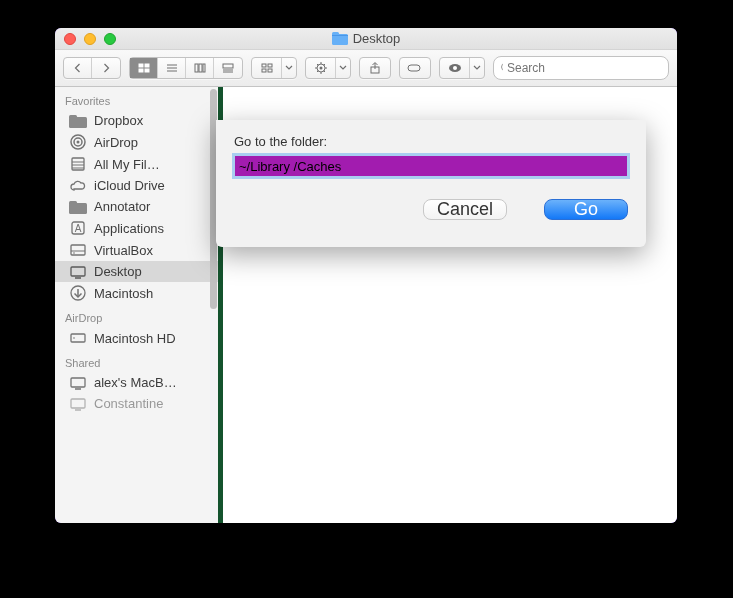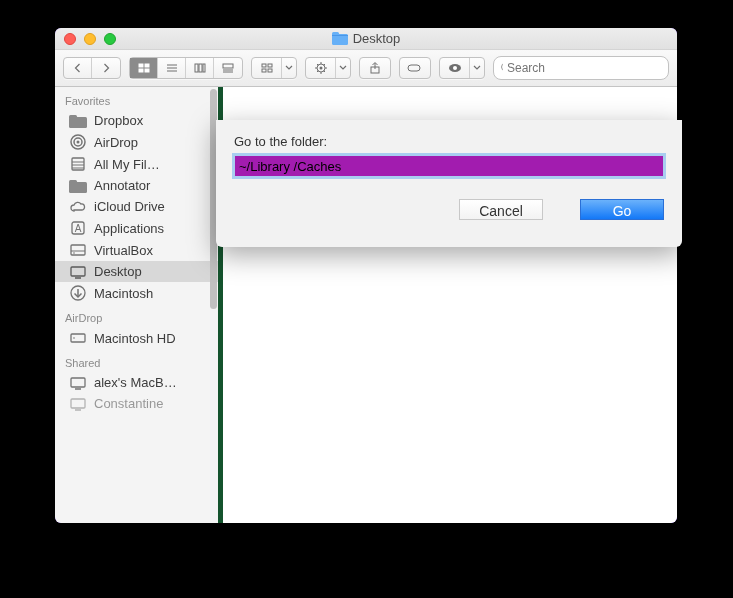--- a/index.html
+++ b/index.html
@@ -98,40 +98,40 @@
     position:absolute; right:1px; top:2px; width:7px; height:260px;
   }
   .sb-scroll-thumb {
     position:absolute; right:0; top:0; width:7px; height:220px; background:#c0c0c0; border-radius:4px;
   }
 
   .dialog {
     position:absolute;
     left: 216px;
     top: 120px;
-    width: 466px;
+    width: 430px;
     height: 127px;
     background:#f2f2f2;
     border-radius: 0 0 6px 6px;
     box-shadow: 0 8px 28px rgba(0,0,0,.35);
     padding: 14px 18px 14px 18px;
     display:flex; flex-direction:column;
   }
   .dialog-label { font-size:13px; color:#333; margin-bottom:6px; }
   .dialog-input {
     height:22px; border:1px solid #9ec8ef; outline:3px solid #a9cdf0; outline-offset:-1px;
     border-radius:0; background:#a21caf; padding:2px 4px; font-size:13px; width:100%;
   }
   .dialog-buttons {
     display:flex; justify-content:flex-end; gap:14px; margin-top:22px;
   }
   .dlg-btn {
-    min-width:84px; height:21px; border-radius:0; font-size:14px; text-align:center;
+    min-width:84px; height:21px; border-radius:8px; font-size:18px; text-align:center;
     border:1px solid #c8c8c8; background:linear-gradient(#fff,#f3f3f3);
-    display:flex; align-items:flex-end; justify-content:center;
+    display:flex; align-items:center; justify-content:center;
   }
   .dlg-btn.primary {
     background:linear-gradient(#6bb2fb,#1378f7); color:#fff; border:1px solid #2a6fd6;margin-left:23px;
   }
   .ico-grey { fill:none; stroke:#6f6f6f; stroke-width:1.2; }
 </style>
 </head>
 <body>
 
 <div class="window">
@@ -301,30 +301,30 @@
         <svg width="18" height="16">
             <rect x="3" y="2" width="12" height="12" rx="1" fill="none" stroke="#737373" stroke-width="1.3"></rect>
             <line x1="3" y1="6" x2="15" y2="6" stroke="#737373"></line>
             <line x1="3" y1="9" x2="15" y2="9" stroke="#737373"></line>
             <line x1="3" y1="12" x2="15" y2="12" stroke="#737373"></line>
           </svg>
         <span>All My Fil…</span>
       </div>
       <div class="sb-item">
         <svg width="18" height="14">
+            <path d="M5 11a3 3 0 010-6 4 4 0 017-1 3 3 0 011 6H5z" fill="none" stroke="#737373" stroke-width="1.3"></path>
+          </svg>
+        <span>iCloud Drive</span>
+      </div>
+      <div class="sb-item">
+        <svg width="18" height="14">
             <rect x="0" y="3" width="18" height="11" rx="1.5" fill="#8a8a8a"></rect>
             <rect x="0" y="1" width="8" height="4" rx="1.5" fill="#8a8a8a"></rect>
           </svg>
         <span>Annotator</span>
-      </div>
-      <div class="sb-item">
-        <svg width="18" height="14">
-            <path d="M5 11a3 3 0 010-6 4 4 0 017-1 3 3 0 011 6H5z" fill="none" stroke="#737373" stroke-width="1.3"></path>
-          </svg>
-        <span>iCloud Drive</span>
       </div>
       <div class="sb-item">
         <svg width="18" height="16">
             <rect x="3" y="2" width="12" height="12" rx="2" fill="none" stroke="#737373" stroke-width="1.3"></rect>
             <text x="9" y="12" font-size="10" text-anchor="middle" fill="#737373">A</text>
           </svg>
         <span>Applications</span>
       </div>
       <div class="sb-item">
         <svg width="18" height="16">

